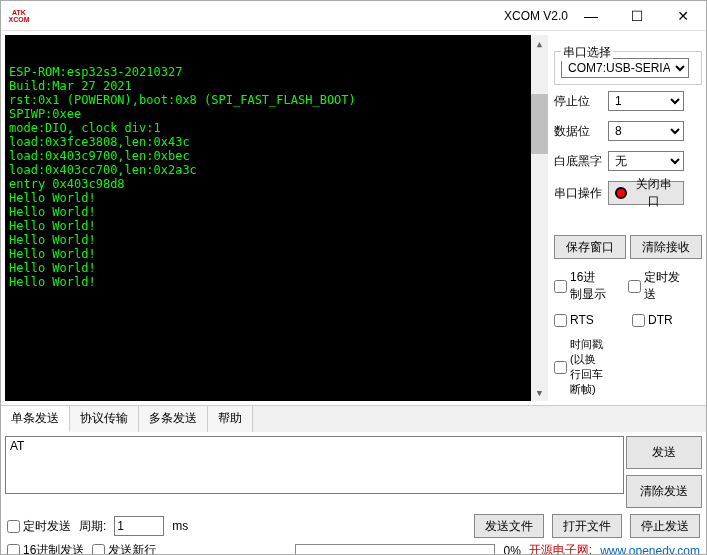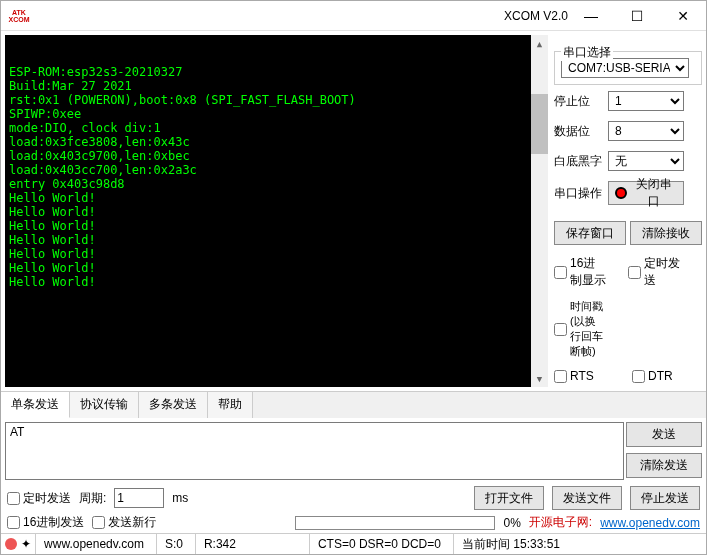--- a/index.html
+++ b/index.html
@@ -29,21 +29,21 @@
 .ck { display: flex; align-items: center; gap: 3px; font-size: 12px; }
 input[type=checkbox] { width: 13px; height: 13px; }
 .record-icon { width: 12px; height: 12px; border-radius: 50%; background: red; border: 2px solid #000; display: inline-block; margin-right: 4px; }
 .tabs { border-top: 1px solid #ccc; }
 .tabstrip { display: flex; background: #f0f0f0; }
 .tab { padding: 4px 10px; font-size: 12px; border-right: 1px solid #ccc; background: #f5f5f5; }
 .tab.active { background: #fff; border-bottom: 1px solid #fff; }
 .sendarea { display: flex; padding: 4px; gap: 2px; }
 .sendinput { flex: 1; border: 1px solid #7a7a7a; height: 58px; padding: 2px 4px; font-size: 12px; resize: none; font-family: inherit; }
 .sendbtns { width: 76px; display: flex; flex-direction: column; gap: 6px; }
-.sendbtns .btn { height: 25px; text-align: center; }
+.sendbtns .btn { height: 33px; text-align: center; }
 .optrow { display: flex; align-items: center; padding: 2px 6px; gap: 8px; }
 .optrow .periodin { width: 50px; height: 20px; }
 .spacer { flex: 1; }
 .prog { width: 200px; height: 14px; border: 1px solid #888; background: #fff; }
 .link { color: #06c; text-decoration: underline; }
 .link2 { color: #c00; }
 .statusbar { height: 22px; border-top: 1px solid #ccc; display: flex; align-items: center; font-size: 12px; padding: 0 4px; gap: 4px; }
 .statusbar .cell { border-left: 1px solid #ccc; padding: 0 8px; height: 100%; display: flex; align-items: center; }
 .orb { width: 12px; height: 12px; border-radius: 50%; background: #e55; display: inline-block; }
 .term-content { padding-right: 18px; }
@@ -106,48 +106,48 @@
         <select><option>无</option></select>
       </div>
     <div class="row">
         <label>串口操作</label>
       <button class="btn" style="width:76px">
           <span class="record-icon"></span>
           <span>关闭串口</span>
         </button>
     </div>
 
-    <div class="btnrow" style="margin-top:10px">
+    <div class="btnrow" style="margin-top:24px">
       <button class="btn">保存窗口</button>
       <button class="btn">清除接收</button>
     </div>
     <div class="row" style="gap:22px">
       <label class="ck">
           <input type="checkbox" style="">
           <span>16进制显示</span>
         </label>
       <label class="ck">
           <input type="checkbox" style="">
           <span>定时发送</span>
         </label>
     </div>
+    <div class="row" style="gap:26px">
+      <label class="ck">
+          <input type="checkbox" style="">
+          <span>RTS</span>
+        </label>
+      <label class="ck">
+          <input type="checkbox" style="">
+          <span>DTR</span>
+        </label>
+    </div>
     <div class="row">
       <label class="ck">
           <input type="checkbox" style="">
           <span style="font-size:11px">时间戳(以换行回车断帧)</span>
-        </label>
-    </div>
-    <div class="row" style="gap:26px">
-      <label class="ck">
-          <input type="checkbox" style="">
-          <span>RTS</span>
-        </label>
-      <label class="ck">
-          <input type="checkbox" style="">
-          <span>DTR</span>
         </label>
     </div>
   </div>
 </div>
 
 <div class="tabs">
   <div class="tabstrip">
     <div class="tab active">单条发送</div>
     <div class="tab">协议传输</div>
     <div class="tab">多条发送</div>
@@ -164,22 +164,22 @@
 
   <div class="optrow">
     <label class="ck">
         <input type="checkbox" style="">
         <span>定时发送</span>
       </label>
     <span>周期:</span>
     <input type="text" class="periodin" value="1" style="">
     <span>ms</span>
     <div class="spacer"></div>
+    <button class="btn" style="width:70px">发送文件</button>
     <button class="btn" style="width:70px">打开文件</button>
-    <button class="btn" style="width:70px">发送文件</button>
     <button class="btn" style="width:70px">停止发送</button>
   </div>
 
   <div class="optrow">
     <label class="ck">
         <input type="checkbox" style="">
         <span>16进制发送</span>
       </label>
     <label class="ck">
         <input type="checkbox" style="">

